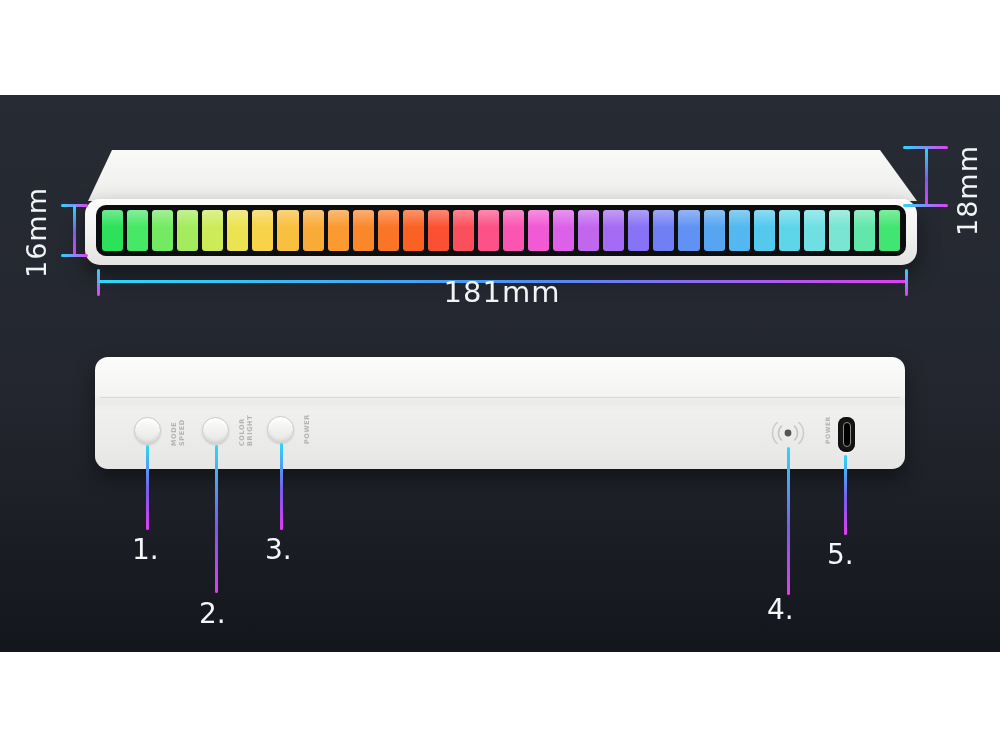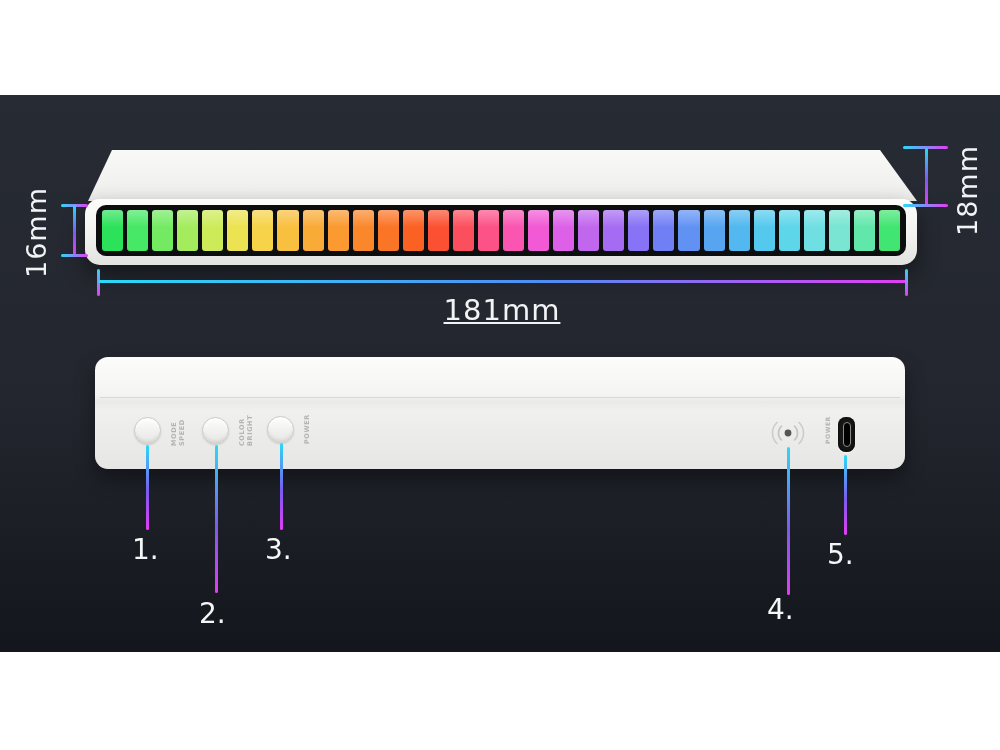--- a/index.html
+++ b/index.html
@@ -129,21 +129,21 @@
     <div class="dimtext rot" style="left:21px; top:183px;">16mm</div>
 
     <div class="tick-h" style="left:903px; top:51px; width:45px;"></div>
     <div class="dimline-v" style="left:925px; top:53px; height:57px;"></div>
     <div class="tick-h" style="left:903px; top:109px; width:45px;"></div>
     <div class="dimtext rot" style="left:952px; top:141px;">18mm</div>
 
     <div class="tick-v" style="left:97px; top:174px; height:27px;"></div>
     <div class="dimline-h" style="left:98px; top:185px; width:809px;"></div>
     <div class="tick-v" style="left:905px; top:174px; height:27px;"></div>
-    <div class="lenlabel" style="left:402px; top:198px; width:200px;text-decoration:underline;">181mm</div>
+    <div class="lenlabel" style="left:402px; top:180px; width:200px;">181mm</div>
 
     <div class="backbody">
       <div class="seam"></div>
     </div>
 
     <div class="pbtn" style="left:134px; top:322px;"></div>
     <div class="btnlabel rot" style="left:171px; top:351px;">
       <div>MODE</div>
       <div>SPEED</div>
     </div>

